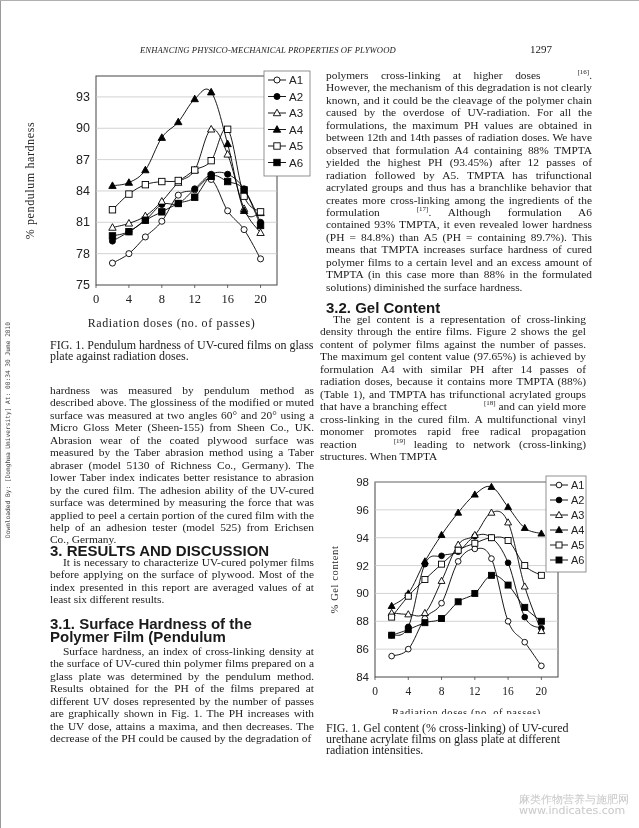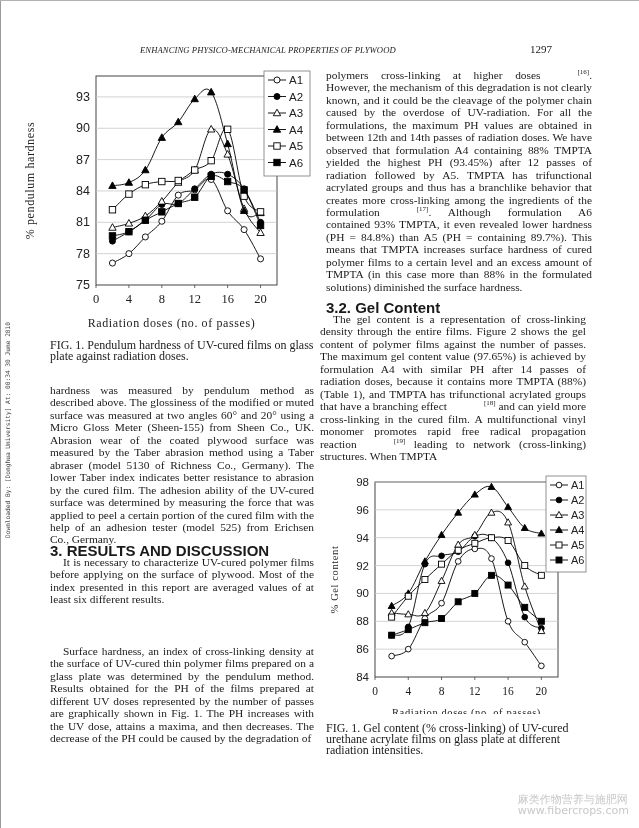--- a/index.html
+++ b/index.html
@@ -183,20 +183,21 @@
 <div class="caption" style="left:50px; top:340px; width:264px;">FIG. 1.  Pendulum hardness of UV-cured films on glass plate against radiation doses.</div>
 
 <div class="col-text" style="left:50px; top:384px; width:264px;">
   <p class="noindent">hardness was measured by pendulum method as described above. The glossiness of the modified or muted surface was measured at two angles 60° and 20° using a Micro Gloss Meter (Sheen-155) from Sheen Co., UK. Abrasion wear of the coated plywood surface was measured by the Taber abrasion method using a Taber abraser (model 5130 of Richness Co., Germany). The lower Taber index indicates better resistance to abrasion by the cured film. The adhesion ability of the UV-cured surface was determined by measuring the force that was applied to peel a certain portion of the cured film with the help of an adhesion tester (model 525) from Erichsen Co., Germany.</p>
 </div>
 <div class="sec-heading" style="left:50px; top:542px;">3. RESULTS AND DISCUSSION</div>
 <div class="col-text" style="left:50px; top:556px; width:264px;">
   <p>It is necessary to characterize UV-cured polymer films before applying on the surface of plywood. Most of the index presented in this report are averaged values of at least six different results.</p>
 </div>
 <div class="sec-heading" style="left:50px; top:618px; width:264px; line-height:12.5px;">
+  <div>3.1. Surface Hardness of the Polymer Film (Pendulum</div>
 </div>
 <div class="col-text" style="left:50px; top:645px; width:264px;">
   <p>Surface hardness, an index of cross-linking density at the surface of UV-cured thin polymer films prepared on a glass plate was determined by the pendulum method. Results obtained for the PH of the films prepared at different UV doses represented by the number of passes are graphically shown in Fig. 1. The PH increases with the UV dose, attains a maxima, and then decreases. The decrease of the PH could be caused by the degradation of</p>
 </div>
 
 <div class="col-text" style="left:326px; top:69px; width:266px;">
   <p class="noindent"><span>polymers cross-linking at higher doses</span><sup>[16]</sup><span>. However, the mechanism of this degradation is not clearly known, and it could be the cleavage of the polymer chain caused by the overdose of UV-radiation. For all the formulations, the maximum PH values are obtained in between 12th and 14th passes of radiation doses. We have observed that formulation A4 containing 88% TMPTA yielded the highest PH (93.45%) after 12 passes of radiation followed by A5. TMPTA has trifunctional acrylated groups and thus has a branchlike behavior that creates more cross-linking among the ingredients of the formulation</span><sup>[17]</sup><span>. Although formulation A6 contained 93% TMPTA, it even revealed lower hardness (PH = 84.8%) than A5 (PH = containing 89.7%). This means that TMPTA increases surface hardness of cured polymer films to a certain level and an excess amount of TMPTA (in this case more than 88% in the formulated solutions) diminished the surface hardness.</span></p>
 </div>
 <div class="sec-heading" style="left:326px; top:299px;">3.2. Gel Content</div>
 <div class="col-text" style="left:320px; top:313px; width:266px;">
@@ -345,14 +346,14 @@
           <rect x="230" y="89" width="6" height="6" fill="#000" stroke="#000" stroke-width="0.9"></rect>
           <text x="245" y="96" font-size="11" fill="#222">A6</text>
         </g>
       </g>
     </svg>
 </div>
 <div class="caption" style="left:326px; top:723px; width:270px;">FIG. 1.  Gel content (% cross-linking) of UV-cured urethane acrylate films on glass plate at different radiation intensities.</div>
 
 <div class="watermark">
   <div>麻类作物营养与施肥网</div>
-  <div>www.fibercrops.com</div>
+  <div>www.indicates.com</div>
 </div>
 
 </body></html>

